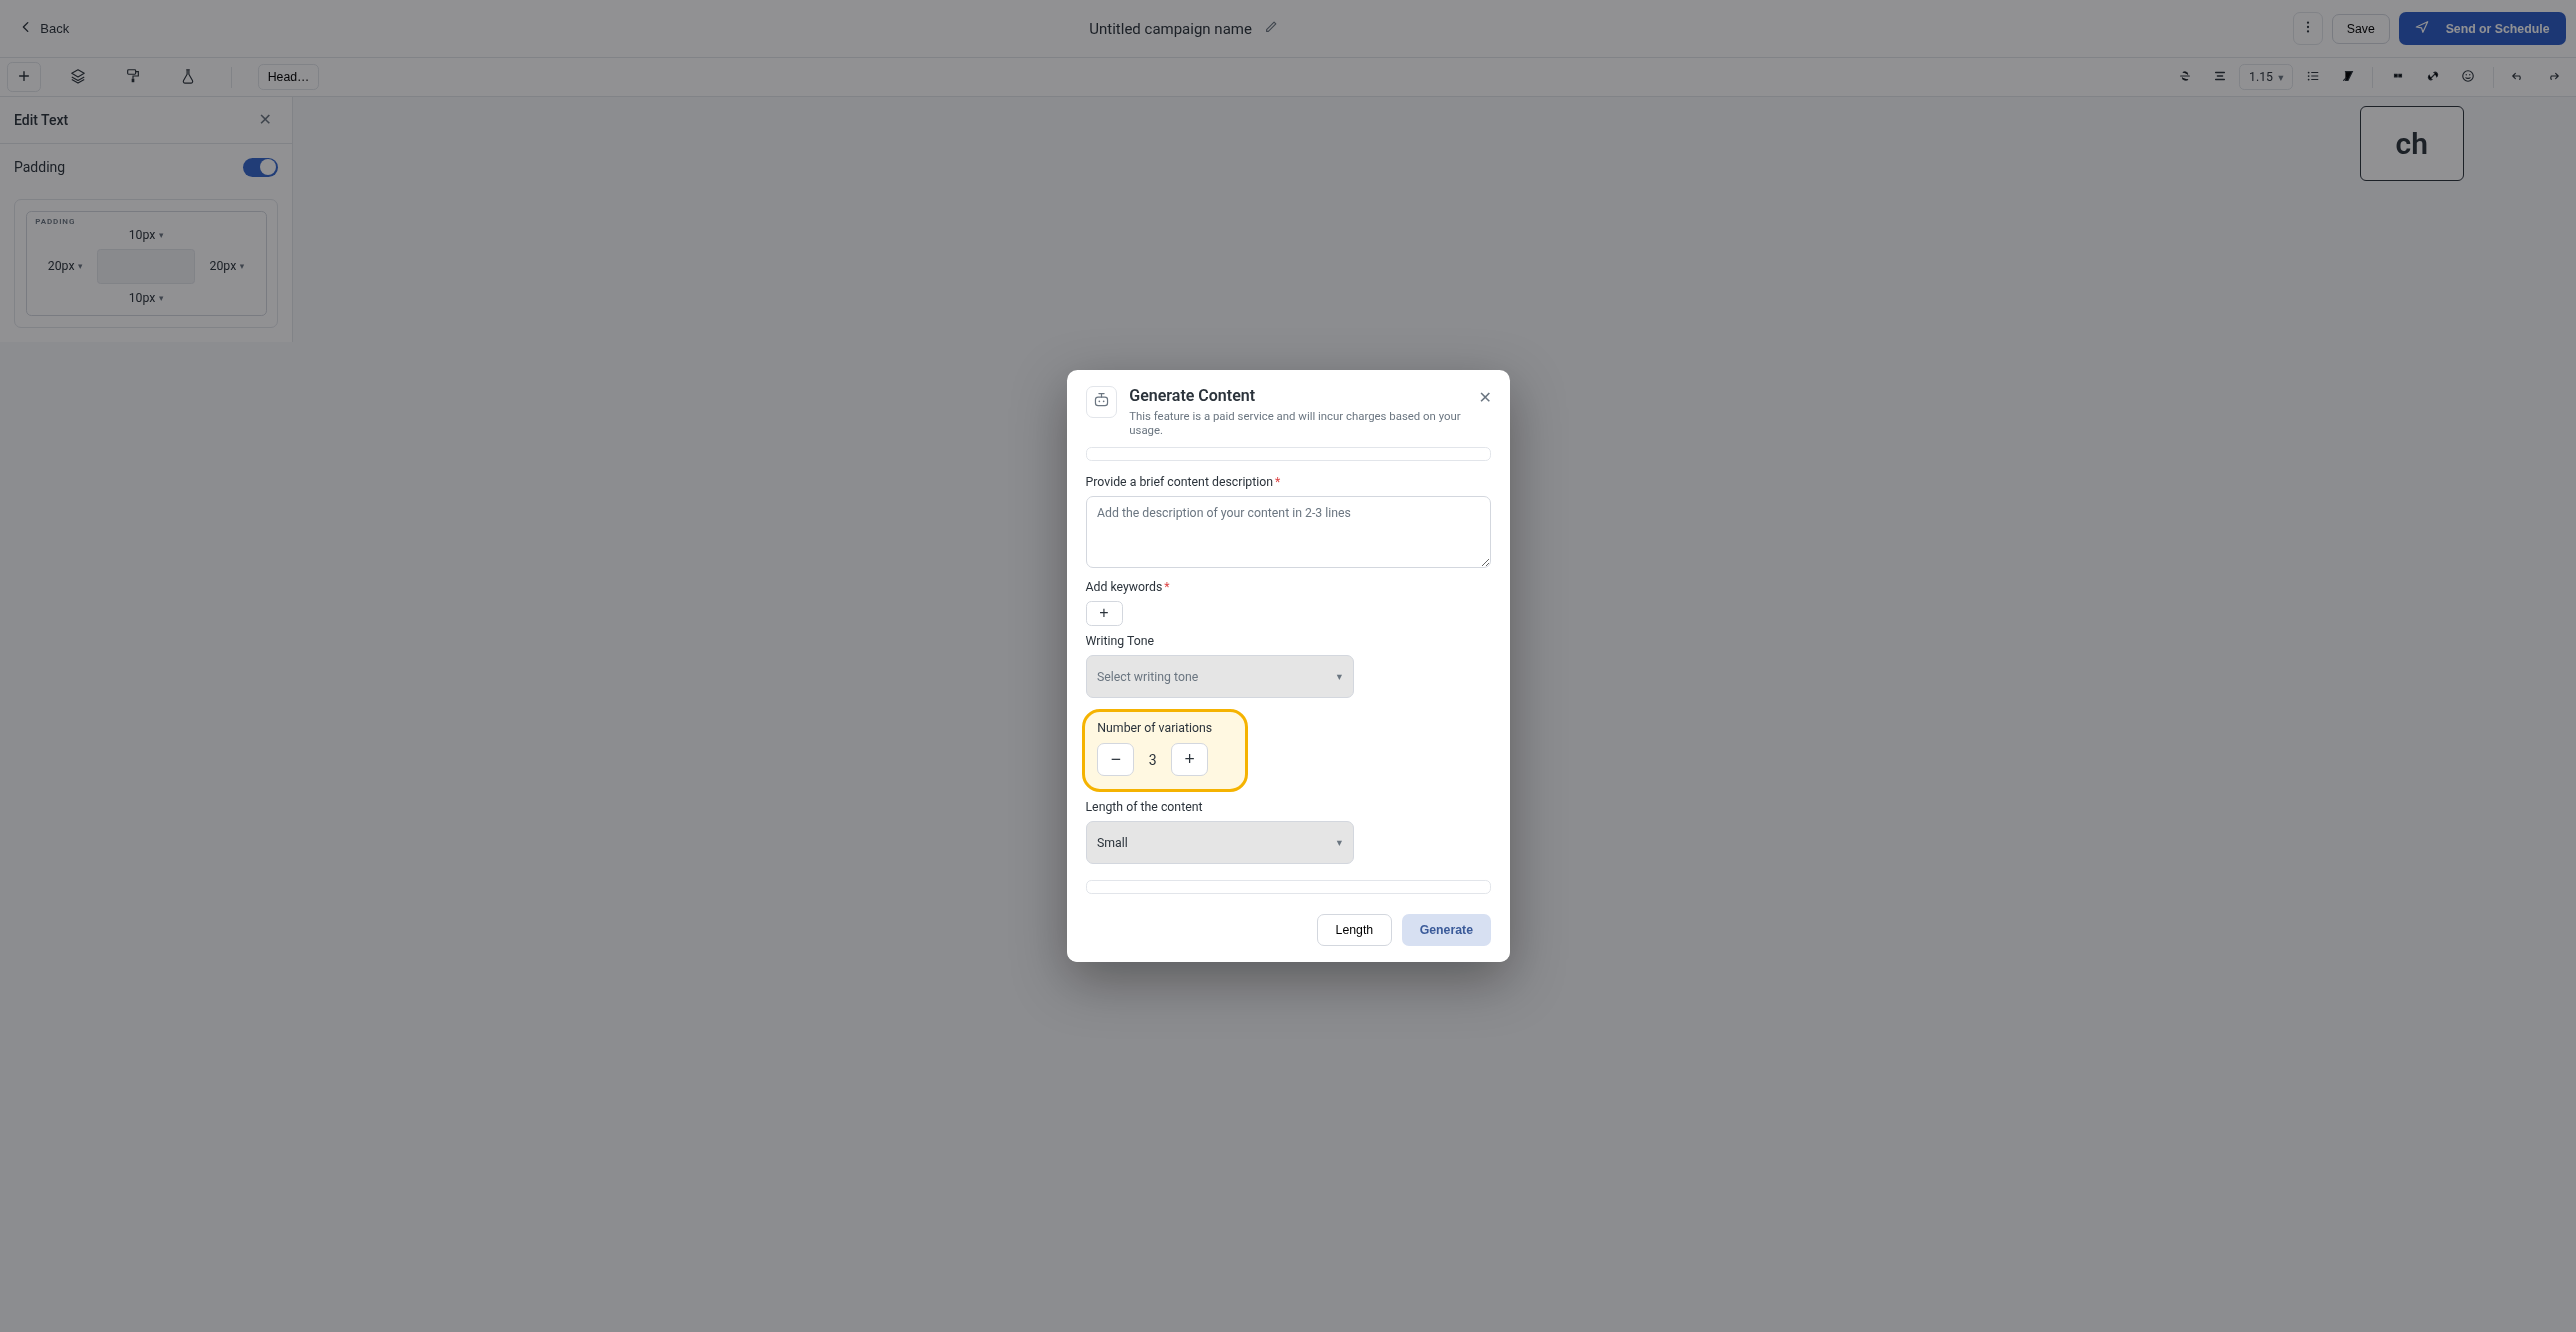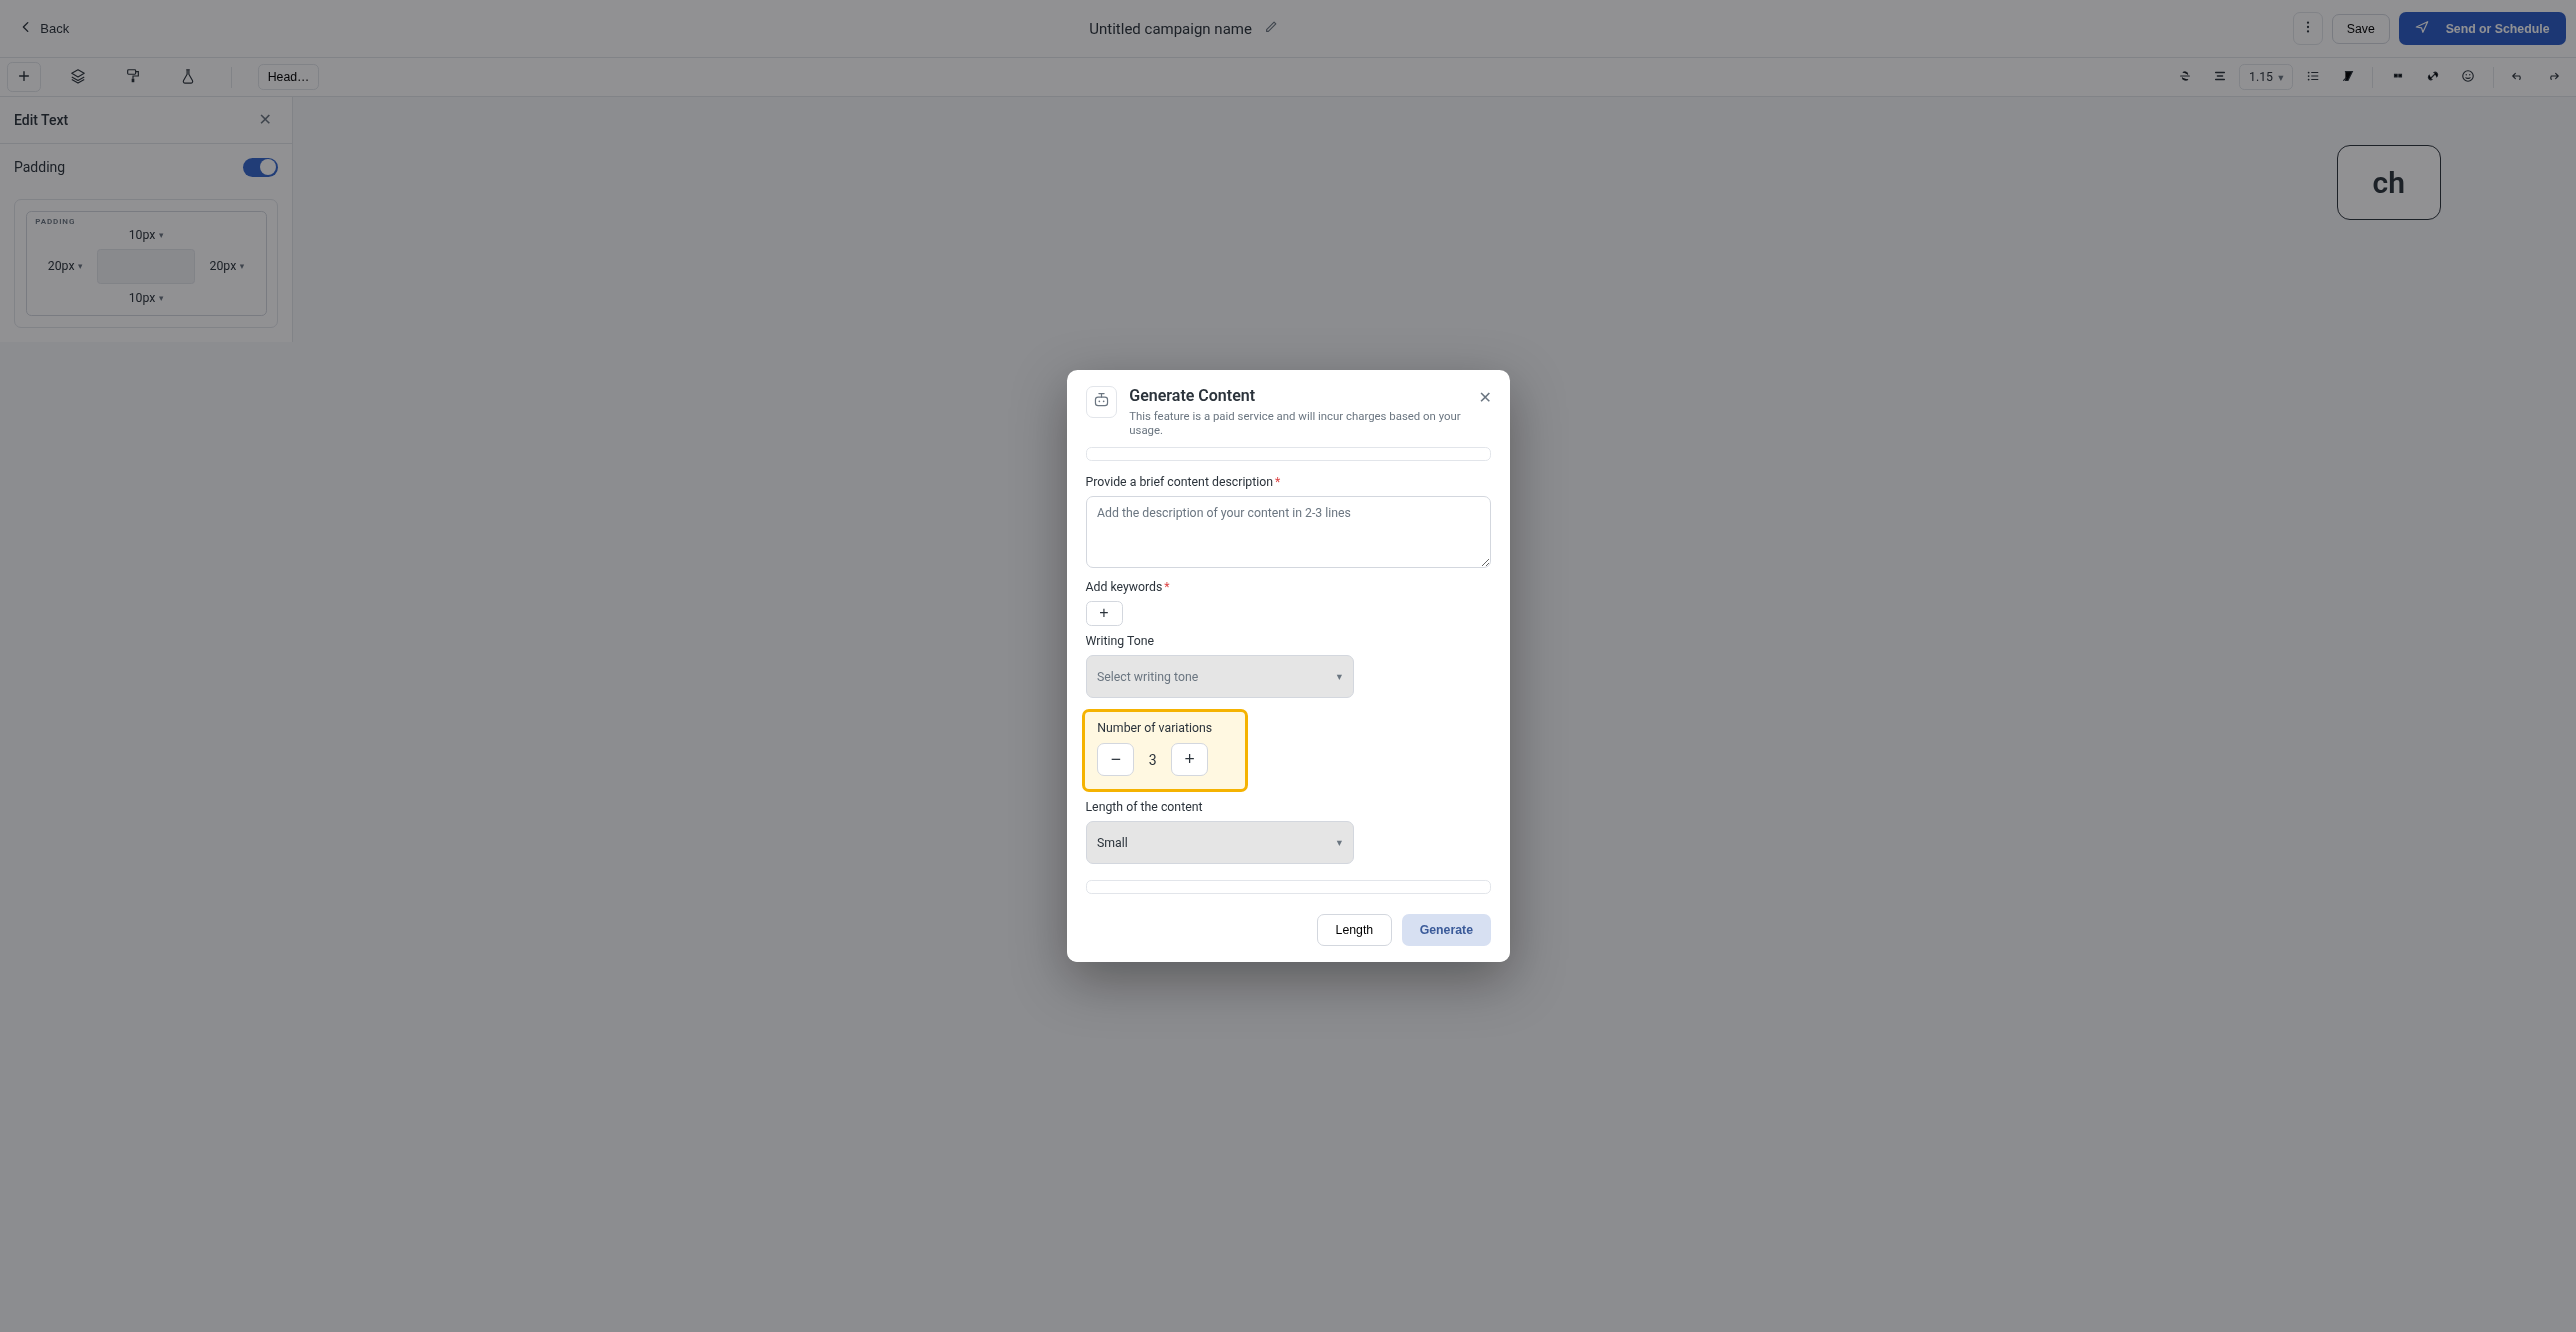--- a/index.html
+++ b/index.html
@@ -67,23 +67,23 @@
   .pad-label{position:absolute;top:5.3px;left:8.8px;font-size:8px;letter-spacing:0.9px;color:var(--text-muted);font-weight:600;}
   .pad-grid{display:grid;grid-template-columns:1fr 2fr 1fr;grid-template-rows:auto auto auto;align-items:center;justify-items:center;gap:7px;margin-top:7px;}
   .pad-val{display:flex;align-items:center;gap:3.5px;font-size:12.3px;color:var(--text);text-align:right;}
   .pad-val .chev{font-size:8.8px;color:var(--text-muted);}
   .pad-center{width:100%;height:35px;background:#f0f2f5;border:0.9px solid var(--border);border-radius:3.5px;}
 
   .canvas{
     flex:1;display:flex;align-items:flex-start;justify-content:center;padding-top:8.8px;position:relative;overflow:hidden;
   }
   .callout{
-    position:absolute;right:135px;top:8.8px;
-    border:1.8px solid var(--text);border-radius:13px;background:#fff;
-    padding:19px 35px;font-size:30px;font-weight:600;color:var(--text);margin-top:39px;
+    position:absolute;right:112px;top:8.8px;
+    border:1.8px solid var(--text);border-radius:6px;background:#fff;
+    padding:19px 35px;font-size:30px;font-weight:600;color:var(--text);
   }
 
   
   .scrim{
     position:fixed;inset:0;background:var(--scrim);z-index:50;
     display:flex;align-items:center;justify-content:center;
   }
   .modal{
     width:443px;max-height:78vh;background:var(--surface);border-radius:10.5px;
     box-shadow:0 17.5px 53px rgba(0,0,0,0.35);display:flex;flex-direction:column;overflow:hidden;
@@ -99,21 +99,21 @@
   .faux-input{height:14px;border:0.9px solid var(--border);border-radius:5.3px;margin-bottom:14px;}
   .field-label{font-size:12.3px;color:var(--text);margin:8.8px 0 7px;}
   .req{color:var(--danger);margin-left:1.8px;}
   .textarea{width:100%;height:72px;border:0.9px solid var(--border-strong);border-radius:7px;padding:8.8px 10.5px;font-size:12.3px;color:var(--text);resize:vertical;font-family:inherit;}
   .textarea::placeholder{color:var(--text-muted);}
   .add-chip{width:37px;height:24.5px;border:0.9px solid var(--border-strong);border-radius:5.3px;background:#fff;display:flex;align-items:center;justify-content:center;font-size:16px;color:var(--text);cursor:pointer;}
   .select{width:268px;height:43px;border:0.9px solid var(--border-strong);border-radius:7px;background:#e5e5e5;padding:0 10.5px;display:flex;align-items:center;justify-content:space-between;font-size:12.3px;color:var(--text-muted);cursor:pointer;}
   .select.dark-text{color:var(--text);}
   .chev-down{font-size:10.5px;color:var(--text-muted);}
 
-  .variations-wrap{border:3.5px solid var(--highlight);border-radius:7px;padding:8.8px 12.3px 12.3px;background:var(--highlight-fill);width:166px;margin:10.5px 0 8.8px -3.5px;position:relative;}
+  .variations-wrap{border:3.5px solid var(--highlight);border-radius:18px;padding:8.8px 12.3px 12.3px;background:var(--highlight-fill);width:166px;margin:10.5px 0 8.8px -3.5px;position:relative;}
   .var-label{font-size:12.3px;margin:0 0 8.8px;}
   .stepper{display:flex;align-items:center;gap:12.3px;}
   .step-btn{width:37px;height:33px;border:0.9px solid var(--border-strong);border-radius:7px;background:#fff;display:flex;align-items:center;justify-content:center;font-size:17.5px;cursor:pointer;color:var(--text);}
   .step-val{font-size:14px;min-width:12.3px;text-align:center;}
 
   .faux-output{height:14px;border:0.9px solid var(--border);border-radius:5.3px;margin-top:16px;}
 
   .modal-footer{padding:12.3px 19px 16px;display:flex;justify-content:flex-end;gap:10.5px;background:var(--surface);}
   .btn-sec{border:0.9px solid var(--border-strong);background:#fff;border-radius:7px;padding:8px 17.5px;font-size:12.3px;cursor:pointer;}
   .btn-pri{border:none;background:var(--accent-soft);color:#3a5a99;border-radius:7px;padding:8px 17.5px;font-size:12.3px;font-weight:600;cursor:pointer;}

